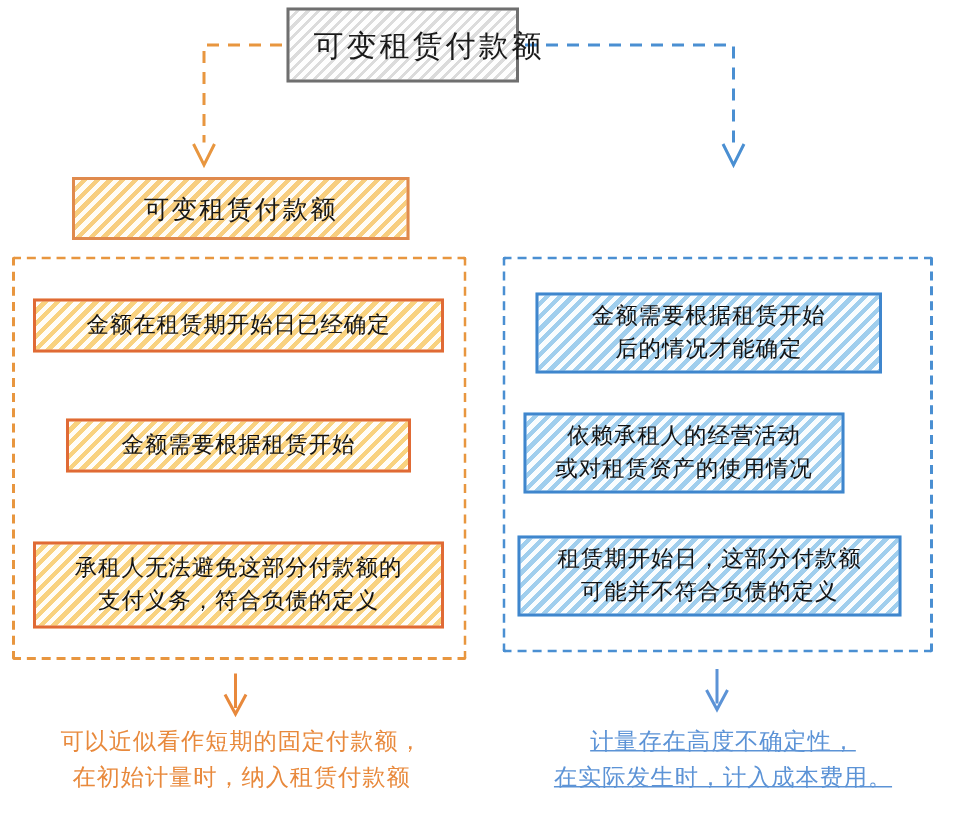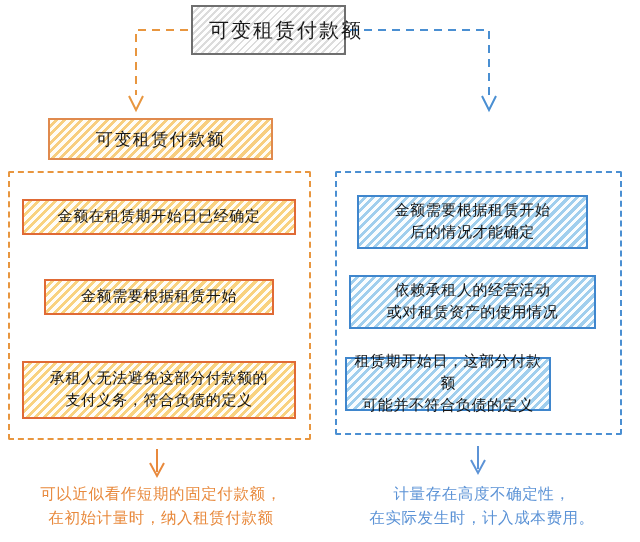--- a/index.html
+++ b/index.html
@@ -140,22 +140,22 @@
         rgba(122,186,229,0.60) 6px);
   }
 
   
   .l-item-1 { left: 22px;  top: 199px; width: 274px; height: 36px; }
   .l-item-2 { left: 44px;  top: 279px; width: 230px; height: 36px; }
   .l-item-3 { left: 22px;  top: 361px; width: 274px; height: 58px; }
 
   
   .r-item-1 { left: 357px; top: 195px; width: 231px; height: 54px; }
-  .r-item-2 { left: 349px; top: 275px; width: 247px; height: 54px; }
-  .r-item-3 { left: 345px; top: 357px; width: 206px; height: 54px; }
+  .r-item-2 { left: 349px; top: 275px; width: 214px; height: 54px; }
+  .r-item-3 { left: 345px; top: 357px; width: 256px; height: 54px; }
 
   
   .conclusion {
     text-align: center;
     font-size: 15.5px;
     line-height: 1.55;
     letter-spacing: 0.6px;
     font-weight: 500;
     white-space: pre-line;
   }
@@ -230,16 +230,16 @@
   </div>
   <div class="abs item item-blue r-item-2">
     <span class="item-text" style="white-space: pre-line;">依赖承租人的经营活动
 或对租赁资产的使用情况</span>
   </div>
   <div class="abs item item-blue r-item-3">
     <span class="item-text" style="white-space: pre-line;">租赁期开始日，这部分付款额
 可能并不符合负债的定义</span>
   </div>
 
-  <div class="abs conclusion concl-right" style="white-space: pre-line;">计量存在高度不确定性，
+  <div class="abs conclusion concl-right" style="white-space: pre-line; text-decoration: underline;">计量存在高度不确定性，
 在实际发生时，计入成本费用。</div>
 
 </div>
 
 </body></html>

